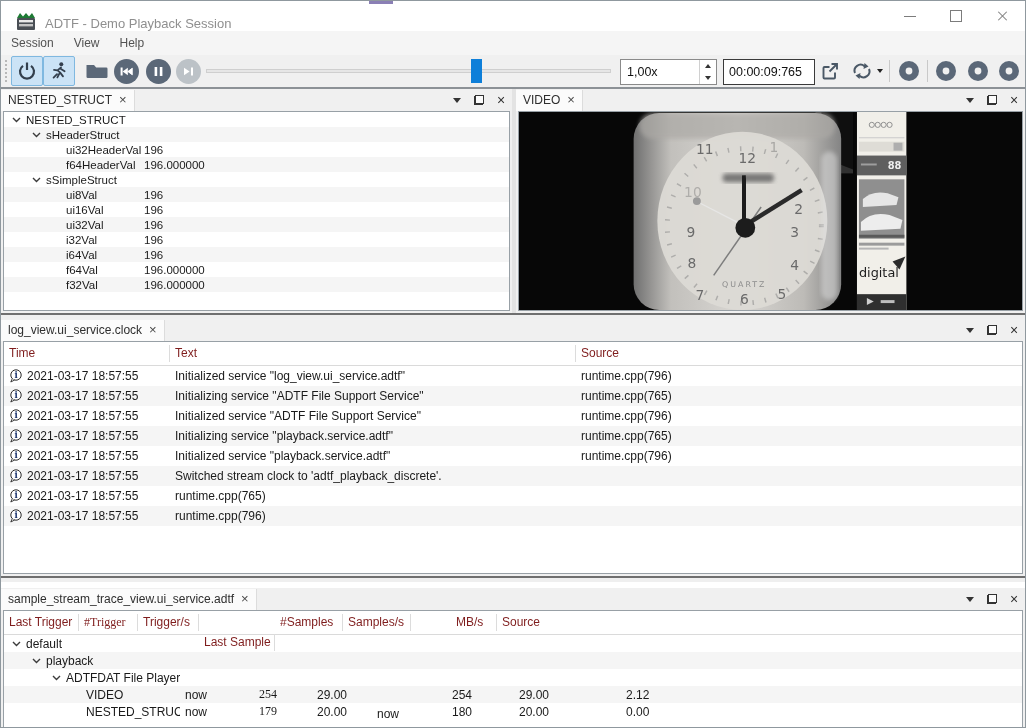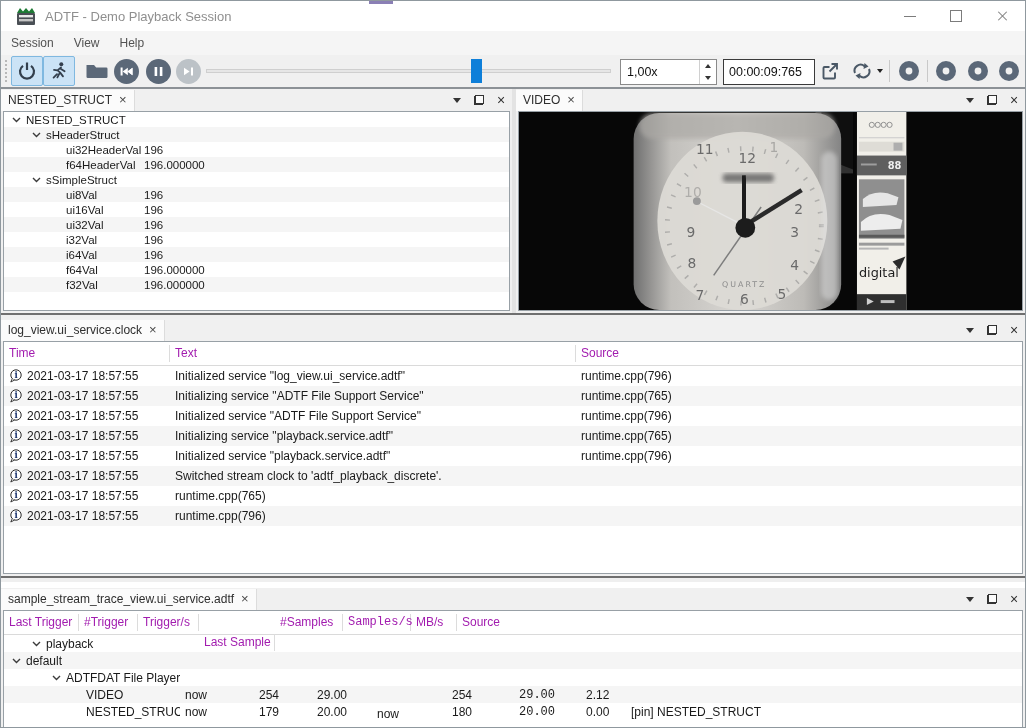--- a/index.html
+++ b/index.html
@@ -1,20 +1,20 @@
 <!DOCTYPE html>
 <html><head>
 <meta charset="utf-8">
 <style>
   html,body{margin:0;padding:0;background:#d6d6d6;}
   .app{position:relative;width:1026px;height:728px;background:#ffffff;
        font-family:"Liberation Sans",sans-serif;color:#1a1a1a;
        border:1px solid #8f989e;box-sizing:border-box;overflow:hidden;}
   
-  .titlebar{position:absolute;top:0;left:0;right:0;height:30px;background:#fff;display:flex;align-items:center;}
+  .titlebar{position:absolute;top:0;left:0;right:0;height:30px;background:#fff;display:flex;align-items:flex-end;}
   .app-icon{margin-left:15px;width:20px;height:19px;flex:0 0 auto;}
   .title-text{margin-left:9px;font-size:13px;color:#8f8f8f;}
   .winctl{position:absolute;right:0;top:0;height:30px;display:flex;}
   .winbtn{width:46px;height:30px;display:flex;align-items:center;justify-content:center;}
   .glyph-min{width:12px;height:1px;background:#7c7c7c;}
   .glyph-max{width:10px;height:10px;border:1px solid #7c7c7c;}
   .glyph-close{position:relative;width:12px;height:12px;}
   .glyph-close:before,.glyph-close:after{content:"";position:absolute;left:5.5px;top:0;width:1px;height:12px;background:#7c7c7c;}
   .glyph-close:before{transform:rotate(45deg);} .glyph-close:after{transform:rotate(-45deg);}
   .artifact{position:absolute;top:0;left:368px;width:24px;height:3px;background:#7668a8;opacity:.85;}
@@ -66,35 +66,35 @@
   .nrow{position:relative;display:flex;align-items:center;height:15px;font-size:11.5px;}
   .nrow:nth-child(even){background:#f5f5f5;}
   .arrow-box{display:inline-flex;width:13px;flex:0 0 auto;justify-content:center;}
   .nname{margin-left:3px;white-space:nowrap;}
   .nval{position:absolute;left:140px;white-space:nowrap;}
   
   .video-content{position:absolute;top:22px;left:2px;right:2px;bottom:2px;background:#000;border:1px solid #98a0a6;overflow:hidden;}
   .video-content svg{display:block;width:100%;height:100%;}
   
   .thead{display:flex;height:23px;border-bottom:1px solid #dadada;background:#fff;align-items:center;}
-  .hcell{font-size:12px;color:#a21caf;padding-left:5px;border-right:1px solid #dcdcdc;height:17px;line-height:17px;flex:0 0 auto;}
+  .hcell{font-size:12px;color:#7f1d1d;padding-left:5px;border-right:1px solid #dcdcdc;height:17px;line-height:17px;flex:0 0 auto;}
   .hcell.last{border-right:none;flex:1;}
   .lrow{display:flex;align-items:center;height:20px;font-size:12px;}
   .lrow:nth-child(even){background:#f5f5f5;}
   .lc1{flex:0 0 160px;display:flex;align-items:center;padding-left:5px;}
   .lc1 .t{margin-left:4px;white-space:nowrap;}
   .lc2{flex:0 0 400px;padding-left:6px;white-space:nowrap;overflow:hidden;}
   .lc3{flex:1;padding-left:6px;white-space:nowrap;}
   .trow{display:flex;align-items:center;height:17px;font-size:12px;}
   .trow:nth-child(even){background:#f5f5f5;}
   .tc0{flex:0 0 176px;display:flex;align-items:center;overflow:hidden;}
   .tc0 .nname{white-space:nowrap;}
   .tc{flex:0 0 auto;padding-left:5px;white-space:nowrap;overflow:hidden;}
-  .w1{width:69px;} .w2{width:53px;} .w3{width:55px;} .w4{width:70px;margin-top:39px;}
-  .w5{width:62px;} .w6{width:62px;font-family:Liberation Mono, monospace;} .w7{width:40px;} .tc.last{flex:1;}
+  .w1{width:69px;} .w2{width:53px;font-family:Liberation Serif, serif;} .w3{width:55px;} .w4{width:70px;margin-top:39px;}
+  .w5{width:62px;} .w6{width:62px;} .w7{width:40px;margin-left:40px;} .tc.last{flex:1;}
   .lh1{width:160px;} .lh2{width:400px;}
   .th0{width:176px;} 
 </style>
 </head>
 <body>
 
 <div class="app">
 
   <div class="titlebar">
     <svg class="app-icon" viewBox="0 0 20 19">
@@ -659,47 +659,47 @@
         <span class="hcell w3">Trigger/s</span>
         <span class="hcell w4">Last Sample</span>
         <span class="hcell w5">#Samples</span>
         <span class="hcell w6">Samples/s</span>
         <span class="hcell w7">MB/s</span>
         <span class="hcell last">Source</span>
       </div>
       <div>
   <div class="trow">
     <span class="tc0">
-      <i style="display: inline-block; flex: 0 0 auto; width: 26px;"></i>
+      <i style="display: inline-block; flex: 0 0 auto; width: 6px;"></i>
       <span class="arrow-box">
         <svg width="9" height="6" viewBox="0 0 9 6">
                   <path d="M1 1 L4.5 4.5 L8 1" stroke="#3c3c3c" stroke-width="1.4" fill="none"></path>
                 </svg>
       </span>
-      <span class="nname">playback</span>
+      <span class="nname">default</span>
     </span>
     <span class="tc w1"></span>
     <span class="tc w2"></span>
     <span class="tc w3"></span>
     <span class="tc w4"></span>
     <span class="tc w5"></span>
     <span class="tc w6"></span>
     <span class="tc w7"></span>
     <span class="tc last"></span>
   </div>
 
   <div class="trow">
     <span class="tc0">
-      <i style="display: inline-block; flex: 0 0 auto; width: 6px;"></i>
+      <i style="display: inline-block; flex: 0 0 auto; width: 26px;"></i>
       <span class="arrow-box">
         <svg width="9" height="6" viewBox="0 0 9 6">
                   <path d="M1 1 L4.5 4.5 L8 1" stroke="#3c3c3c" stroke-width="1.4" fill="none"></path>
                 </svg>
       </span>
-      <span class="nname">default</span>
+      <span class="nname">playback</span>
     </span>
     <span class="tc w1"></span>
     <span class="tc w2"></span>
     <span class="tc w3"></span>
     <span class="tc w4"></span>
     <span class="tc w5"></span>
     <span class="tc w6"></span>
     <span class="tc w7"></span>
     <span class="tc last"></span>
   </div>
@@ -753,19 +753,18 @@
       </span>
       <span class="nname">NESTED_STRUCT</span>
     </span>
     <span class="tc w1">now</span>
     <span class="tc w2">179</span>
     <span class="tc w3">20.00</span>
     <span class="tc w4">now</span>
     <span class="tc w5">180</span>
     <span class="tc w6">20.00</span>
     <span class="tc w7">0.00</span>
-    <span class="tc last">[pin] NESTED_STRUCT</span>
   </div>
 </div>
     </div>
   </div>
 
 </div>
 
 </body></html>

